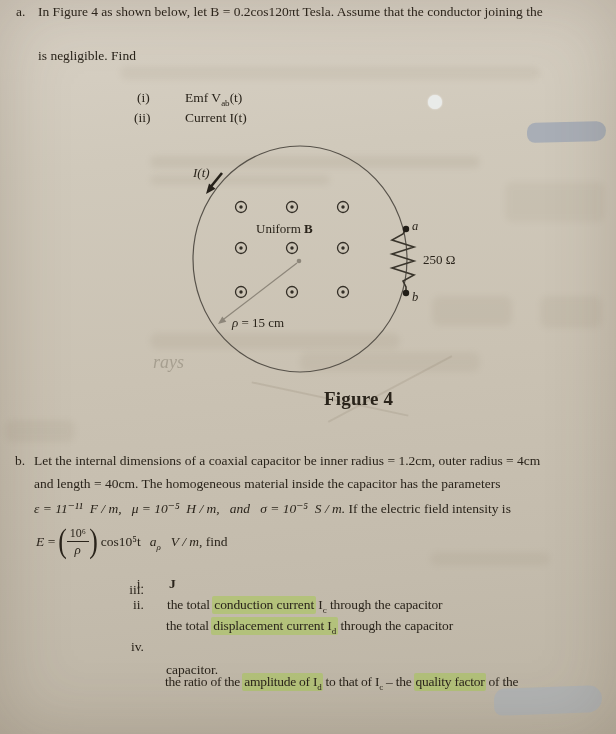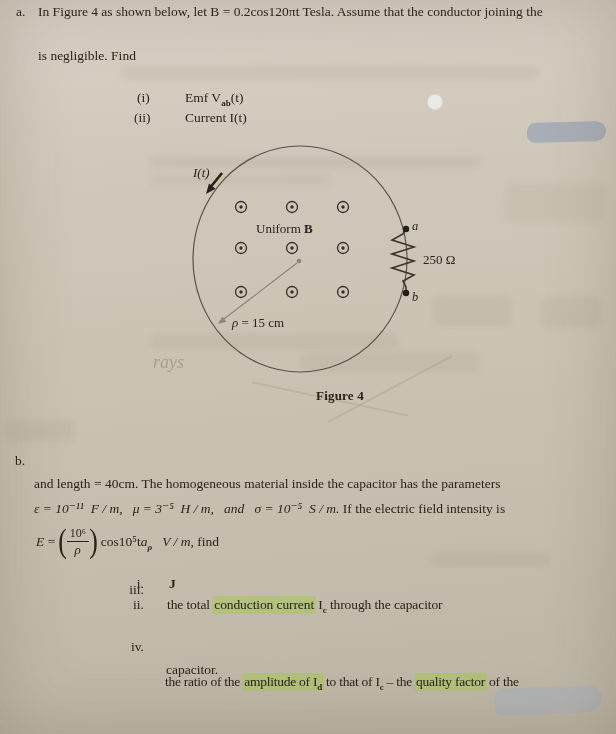--- a/index.html
+++ b/index.html
@@ -6,21 +6,21 @@
   .page{
     position:relative;width:616px;height:734px;overflow:hidden;
     background:linear-gradient(175deg,#d8d1c5 0%,#d0c9bb 22%,#cac2b3 50%,#c3bbac 78%,#bcb4a4 100%);
     font-family:"Liberation Serif","DejaVu Serif",serif;color:#2a241b;
   }
   .vignette{position:absolute;inset:0;box-shadow:inset 0 0 70px rgba(80,65,45,.22);pointer-events:none;z-index:30;}
   .t{position:absolute;white-space:pre;font-size:13.5px;line-height:1.25;z-index:5;}
   .it{font-style:italic}
   .b{font-weight:bold}
   .hl{background:rgba(167,201,84,.55);border-radius:2px;padding:1px 2px 2px;margin:0 -1px;}
-  sub{font-size:9px;line-height:0;font-weight:bold;}
+  sub{font-size:9px;line-height:0;}
   .rn{position:absolute;width:24px;text-align:right;font-size:13.5px;white-space:pre;z-index:5;}
   .fig-svg{position:absolute;left:0;top:0;z-index:3;pointer-events:none;}
   .figlabel{position:absolute;font-size:13px;white-space:pre;z-index:6;text-align:center;}
   .eq{position:absolute;display:flex;align-items:center;font-size:13.5px;white-space:pre;z-index:5;}
   .paren{display:inline-block;font-size:33px;line-height:.9;font-weight:300;transform:scaleX(.78);margin:0 -2px;}
   .frac{display:inline-flex;flex-direction:column;align-items:center;line-height:1.05;margin:0 1px;}
   .frac .num{font-size:12px;padding:0 3px 1px;border-bottom:1.2px solid #2a241b;}
   .frac .den{font-size:13px;font-style:italic;padding-top:1px;}
   .smudge{position:absolute;background:#7d6f56;filter:blur(3px);border-radius:8px;pointer-events:none;z-index:2;}
   .crease{position:absolute;height:1.5px;background:rgba(110,100,80,.14);pointer-events:none;z-index:2;}
@@ -94,37 +94,39 @@
     <circle cx="406" cy="229" r="3.2" fill="#221e18"></circle>
     <circle cx="406" cy="293" r="3.2" fill="#221e18"></circle>
   </svg>
 
   <div class="figlabel it" style="left:193px;top:165px">I(t)</div>
   <div class="figlabel" style="left:256px;top:221px"><span>Uniform </span><span class="b">B</span></div>
   <div class="figlabel" style="left:232px;top:315px"><span class="it">ρ</span><span> = 15 cm</span></div>
   <div class="figlabel it" style="left:412px;top:219px;font-size:12.5px">a</div>
   <div class="figlabel it" style="left:412px;top:290px;font-size:12.5px">b</div>
   <div class="figlabel" style="left:423px;top:252px">250 Ω</div>
-  <div class="figlabel b" style="left:316px;top:388px;font-size:13px;letter-spacing:.2px">Figure 4</div>
+  <div class="figlabel b" style="left:324px;top:388px;font-size:19px;letter-spacing:.2px">Figure 4</div>
 
   <div class="t" style="left:15px;top:453px">b.</div>
+  <div class="t" style="left:34px;top:453px">Let the internal dimensions of a coaxial capacitor be inner radius = 1.2cm, outer radius = 4cm</div>
   <div class="t" style="left:34px;top:476px">and length = 40cm. The homogeneous material inside the capacitor has the parameters</div>
-  <div class="t" style="left:34px;top:501px"><span class="it">ε = 10⁻¹¹  F / m,   μ = 3⁻⁵  H / m,   and   σ = 10⁻⁵  S / m.</span><span> If the electric field intensity is</span></div>
+  <div class="t" style="left:34px;top:501px"><span class="it">ε = 11⁻¹¹  F / m,   μ = 10⁻⁵  H / m,   and   σ = 10⁻⁵  S / m.</span><span> If the electric field intensity is</span></div>
 
   <div class="eq" style="left:36px;top:527px">
-    <span class="it">E</span><span> = </span><span class="paren">(</span><span class="frac"><span class="num">10⁶</span><span class="den">ρ</span></span><span class="paren">)</span><span style="margin-left:4px">cos10⁵t</span><span style="" class="it"><span>a</span><sub>ρ</sub></span><span style="margin-left:10px" class="it">V / m</span><span>, find</span>
+    <span class="it">E</span><span> = </span><span class="paren">(</span><span class="frac"><span class="num">10⁶</span><span class="den">ρ</span></span><span class="paren">)</span><span style="margin-left:4px">cos10⁵t</span><span style="margin-left:9px" class="it"><span>a</span><sub>ρ</sub></span><span style="margin-left:10px" class="it">V / m</span><span>, find</span>
   </div>
 
   <div class="rn" style="left:120px;top:576px">i.</div>
   <div class="t b" style="left:169px;top:576px">J</div>
 
   <div class="rn" style="left:120px;top:597px">ii.</div>
   <div class="t" style="left:167px;top:597px;letter-spacing:-.1px"><span>the total </span><span class="hl">conduction current</span><span> I</span><sub>c</sub><span> through the capacitor</span></div>
 
   <div class="rn" style="left:120px;top:582px">iii.</div>
+  <div class="t" style="left:166px;top:618px;letter-spacing:-.1px"><span>the total </span><span class="hl"><span>displacement current I</span><sub>d</sub></span><span> through the capacitor</span></div>
 
   <div class="rn" style="left:120px;top:639px">iv.</div>
   <div class="t" style="left:165px;top:674px;letter-spacing:-.25px"><span>the ratio of the </span><span class="hl"><span>amplitude of I</span><sub>d</sub></span><span> to that of I</span><sub>c</sub><span> – the </span><span class="hl">quality factor</span><span> of the</span></div>
   <div class="t" style="left:166px;top:662px">capacitor.</div>
 
   <div class="white-dot"></div>
   <div class="blob" style="left:527px;top:122px;width:79px;height:20px;background:#a9aeb6;border-radius:10px 11px 12px 9px;transform:rotate(-1.5deg)"></div>
   <div class="blob" style="left:494px;top:687px;width:108px;height:27px;background:#b1b3b3;border-radius:14px 16px 18px 10px;transform:rotate(-2deg)"></div>
 
   <div class="vignette"></div>

